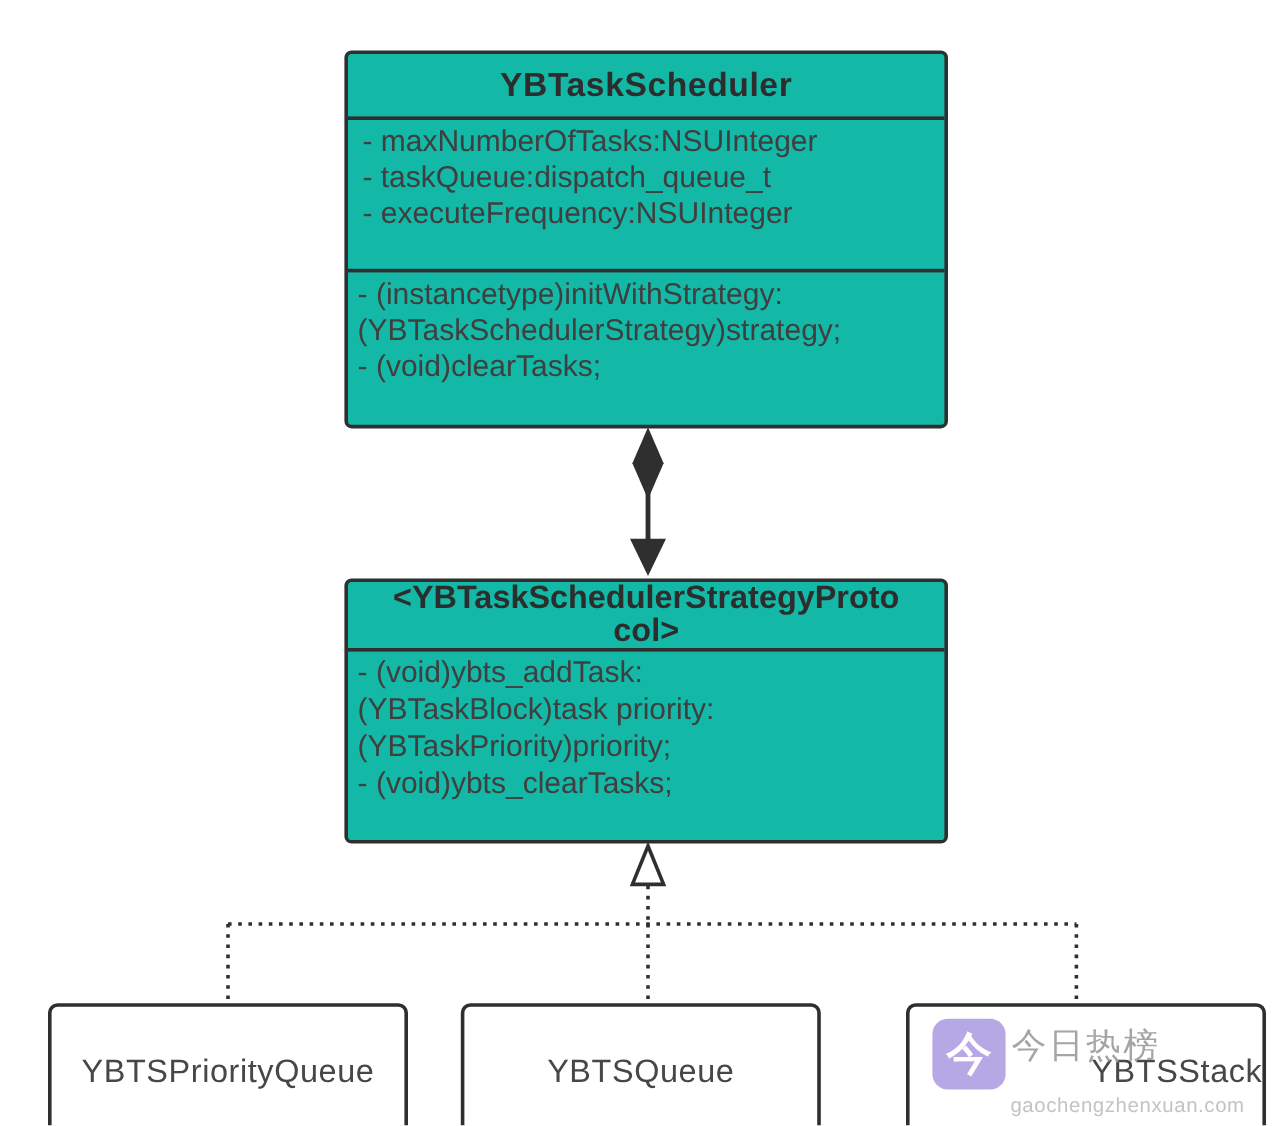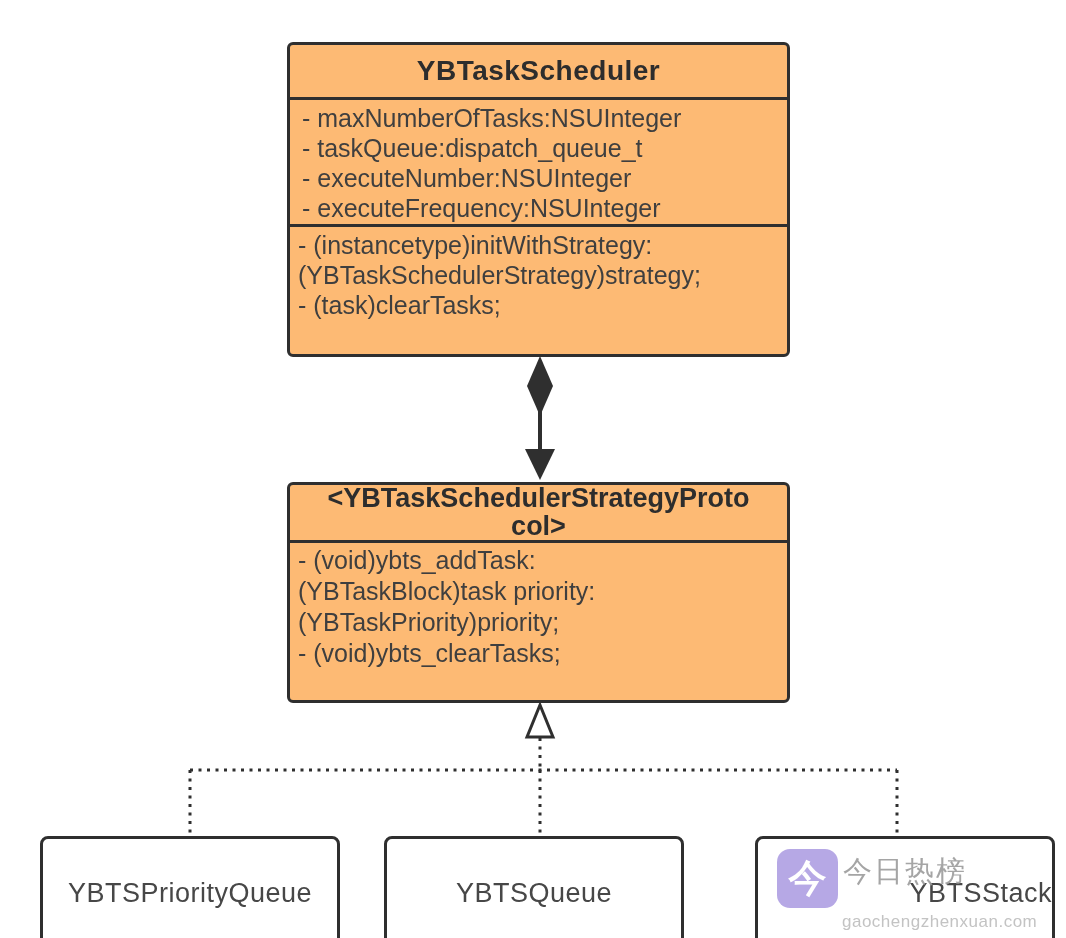--- a/index.html
+++ b/index.html
@@ -7,21 +7,21 @@
     position: relative;
     width: 1066px;
     height: 938px;
     background: #ffffff;
     font-family: "Liberation Sans", sans-serif;
     overflow: hidden;
   }
   
   .class-box {
     position: absolute;
-    background: #fdba74;
+    background: #14b8a6;
     border: 3px solid #2f2f2f;
     border-radius: 6px;
     box-sizing: border-box;
     color: #3f3f3f;
   }
   .box-scheduler { left: 287px; top: 42px;  width: 503px; height: 315px; }
   .box-protocol  { left: 287px; top: 482px; width: 503px; height: 221px; }
 
   .box-title {
     height: 52px;
@@ -32,21 +32,21 @@
     font-size: 28px;
     color: #2d2d2d;
     border-bottom: 3px solid #2f2f2f;
     letter-spacing: 0.5px;
   }
   .box-title-2l {
     height: 55px;
     display: flex;
     flex-direction: column;
     align-items: center;
-    justify-content: space-between;
+    justify-content: flex-start;
     font-weight: bold;
     font-size: 27px;
     line-height: 27px;
     color: #2d2d2d;
     border-bottom: 3px solid #2f2f2f;
   }
   .box-title-2l div { white-space: nowrap; }
 
   .box-section {
     padding: 3px 6px 0 8px;
@@ -144,27 +144,26 @@
       <line x1="897" y1="770" x2="897" y2="835"></line>
       <polygon points="540,705 553,737 527,737" fill="#ffffff" stroke-dasharray="none" stroke-width="3"></polygon>
     </g>
   </svg>
 
   <div class="class-box box-scheduler">
     <div class="box-title">YBTaskScheduler</div>
     <div class="box-section attrs">
         <div>- maxNumberOfTasks:NSUInteger</div>
         <div>- taskQueue:dispatch_queue_t</div>
-        <div>- executeNumber:NSUInteger</div>
         <div>- executeFrequency:NSUInteger</div>
       </div>
     <div class="box-section methods-top">
         <div>- (instancetype)initWithStrategy:</div>
         <div>(YBTaskSchedulerStrategy)strategy;</div>
-        <div>- (task)clearTasks;</div>
+        <div>- (void)clearTasks;</div>
       </div>
   </div>
 
   <div class="class-box box-protocol">
     <div class="box-title-2l">
         <div>&lt;YBTaskSchedulerStrategyProto</div>
         <div>col&gt;</div>
       </div>
     <div class="box-section methods-proto">
         <div>- (void)ybts_addTask:</div>

